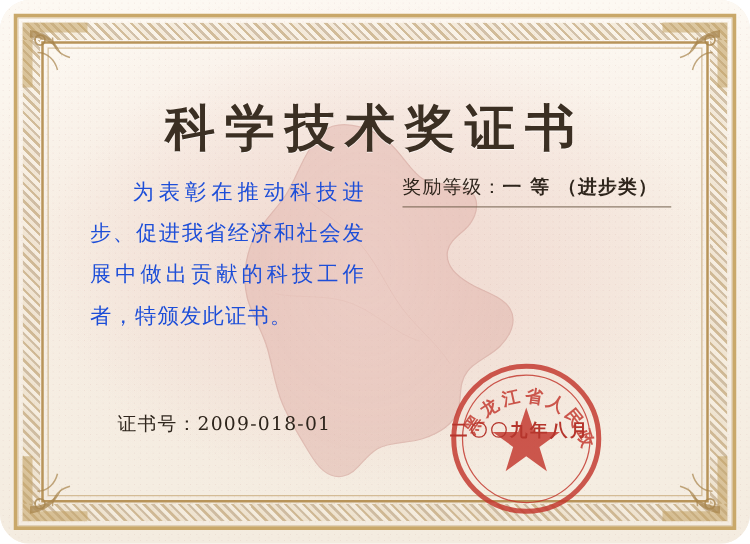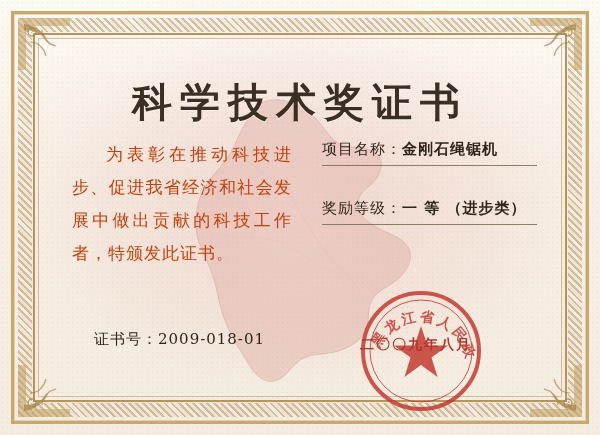--- a/index.html
+++ b/index.html
@@ -7,20 +7,21 @@
     padding: 0;
     background: #ffffff;
   }
   #certificate {
     position: relative;
     width: 600px;
     height: 435px;
     overflow: hidden;
     background: #f6efe6;
     font-family: "DejaVu Serif", serif;
+    border-radius: 24px;
   }
 
   
   .paper-base {
     position: absolute;
     inset: 0;
     background:
       radial-gradient(ellipse 60% 55% at 50% 48%, rgba(226,180,175,0.30) 0%, rgba(226,180,175,0.10) 55%, rgba(255,255,255,0) 75%),
       radial-gradient(ellipse 80% 70% at 48% 45%, rgba(240,210,200,0.35) 0%, rgba(255,255,255,0) 70%),
       linear-gradient(180deg, #fdf9f3 0%, #f8f1e7 40%, #f4ece0 100%);
@@ -117,21 +118,21 @@
     text-shadow: 0 1px 0 rgba(255,255,255,0.6);
   }
 
   .left-block {
     position: absolute;
     left: 72px;
     top: 138px;
     width: 220px;
     font-size: 17px;
     line-height: 33px;
-    color: #c2410c;
+    color: #1d4ed8;
     letter-spacing: 1px;
   }
   .left-block .para {
     text-indent: 34px;
     text-align: justify;
   }
   .cert-no {
     position: absolute;
     left: 94px;
     top: 330px;
@@ -266,24 +267,20 @@
     <div class="left-block">
       <div class="para">为表彰在推动科技进步、促进我省经济和社会发展中做出贡献的科技工作者，特颁发此证书。</div>
     </div>
 
     <div class="cert-no">
       <span>证书号：</span><span>2009-018-01</span>
     </div>
 
     <div class="right-block">
       <div class="field">
-        <span class="label">项目名称：</span><span class="value">金刚石绳锯机</span>
-        <span class="rule"></span>
-      </div>
-      <div class="field">
         <span class="label">奖励等级：</span><span class="value">一  等 （进步类）</span>
         <span class="rule"></span>
       </div>
     </div>
 
     <div class="seal">
       <svg viewBox="0 0 126 126" width="126" height="126" aria-hidden="true">
         <g opacity="0.82">
           <circle cx="63" cy="63" r="58" fill="none" stroke="#c2352b" stroke-width="4"></circle>
           <circle cx="63" cy="63" r="51" fill="none" stroke="#c2352b" stroke-width="1"></circle>

